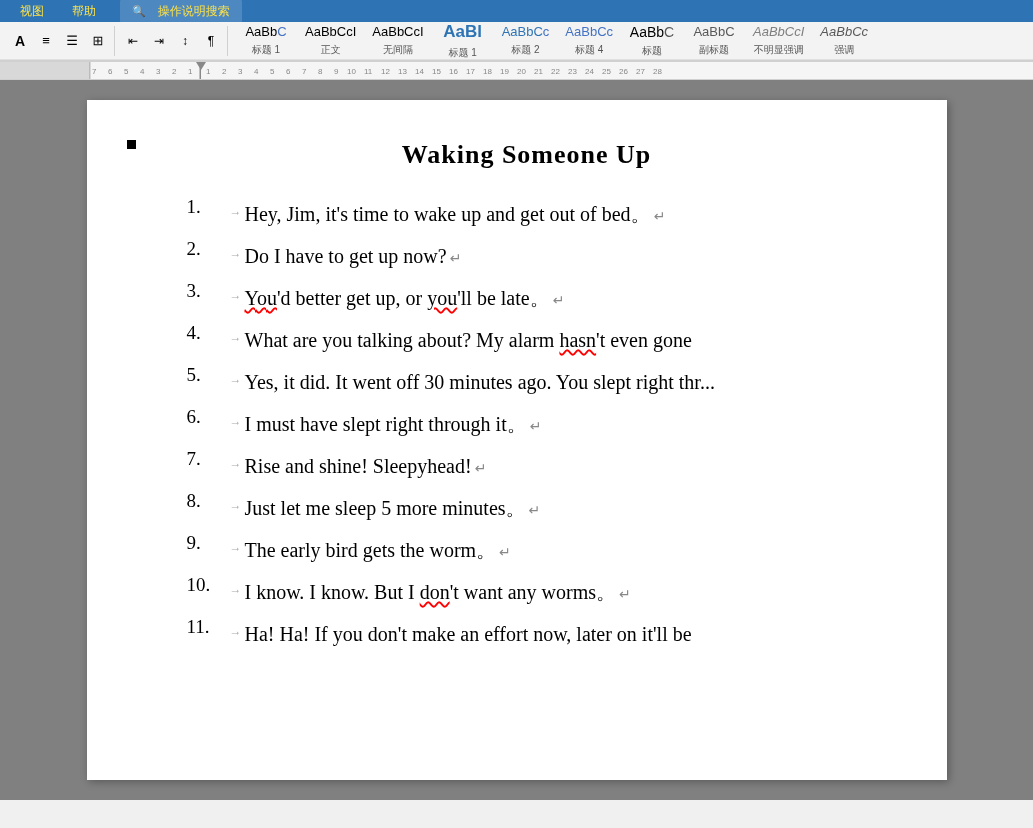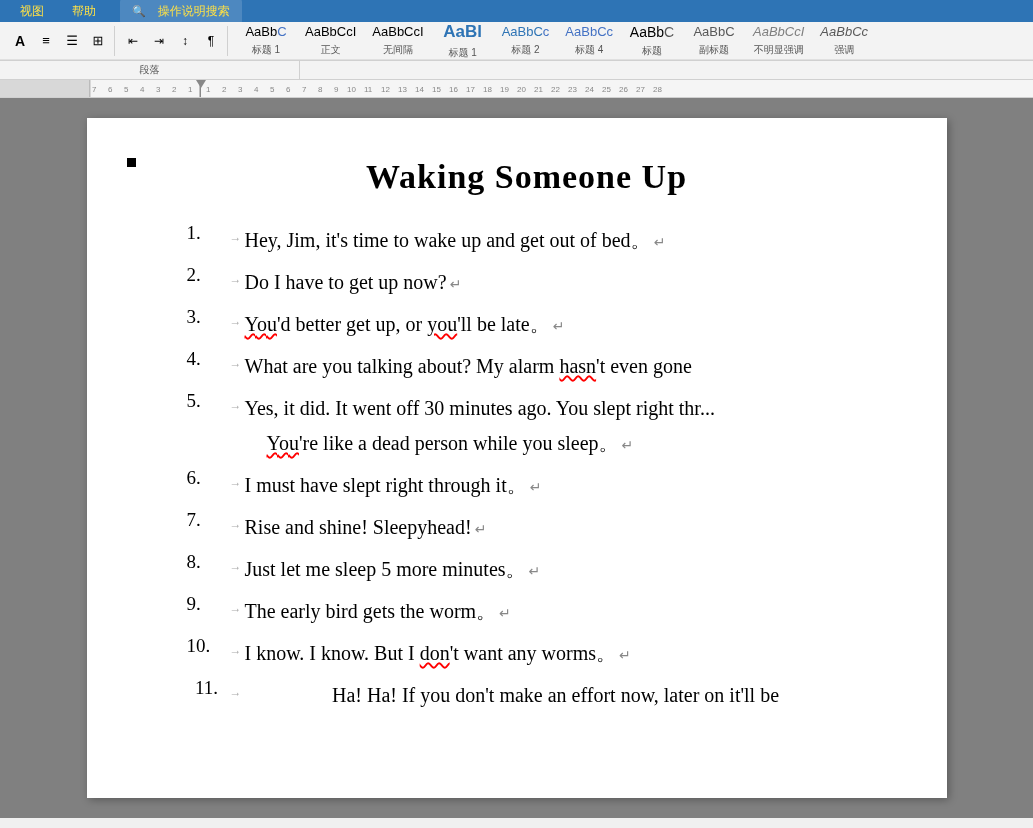--- a/index.html
+++ b/index.html
@@ -116,21 +116,21 @@
       background: white;
       width: 860px;
       min-height: 680px;
       padding: 40px 80px 40px 100px;
       box-shadow: 2px 2px 8px rgba(0,0,0,0.3);
       position: relative;
     }
 
     .doc-title {
       text-align: center;
-      font-size: 34px;
+      font-size: 26px;
       font-weight: bold;
       font-family: 'Times New Roman', 'SimSun', serif;
       margin-bottom: 20px;
       letter-spacing: 1px;
     }
 
     .list-num {
       min-width: 40px;
       font-size: 19px;
       font-family: 'Times New Roman', serif;
@@ -221,21 +221,20 @@
         <span class="style-label">不明显强调</span>
       </div>
       <div class="style-item">
         <span class="style-preview" style="color:#595959;font-style:italic;">AaBbCc</span>
         <span class="style-label">强调</span>
       </div>
     </div>
   </div>
 
   <div class="ribbon-sections">
-    <div class="ribbon-section" style="min-width:300px;">段落</div>
   </div>
 </div>
 
 <div class="ruler">
   <div style="width:90px;height:100%;background:#d8d8d8;border-right:1px solid #bbb;"></div>
   <div style="flex:1;height:100%;background:#f5f5f5;position:relative;display:flex;align-items:center;">
     <svg width="900" height="18" style="position:absolute;left:0;top:0;">
 
       <line x1="0" y1="0" x2="0" y2="18" stroke="#bbb" stroke-width="1"></line>
 
@@ -309,21 +308,20 @@
         <span class="list-num">4.</span>
         <span style="color:#aaa;font-size:12px;margin:0 3px;align-self:center;">→</span>
         <span class="list-text">What are you talking about? My alarm <span class="squiggly">hasn</span>'t even gone</span>
       </li>
       <li style="display:flex;flex-direction:column;font-size:20px;font-family:'Times New Roman',serif;line-height:1.75;">
         <div style="display:flex;">
           <span class="list-num">5.</span>
           <span style="color:#aaa;font-size:12px;margin:0 3px;align-self:center;">→</span>
           <span class="list-text">Yes, it did. It went off 30 minutes ago. You slept right thr...</span>
         </div>
-        <div style="padding-left:80px;"><span class="squiggly">You</span>'re like a dead person while you sleep。<span class="para-mark">↵</span></div>
       </li>
       <li style="display:flex;font-size:20px;font-family:'Times New Roman',serif;line-height:1.75;">
         <span class="list-num">6.</span>
         <span style="color:#aaa;font-size:12px;margin:0 3px;align-self:center;">→</span>
         <span class="list-text">I must have slept right through it。<span class="para-mark">↵</span></span>
       </li>
       <li style="display:flex;font-size:20px;font-family:'Times New Roman',serif;line-height:1.75;">
         <span class="list-num">7.</span>
         <span style="color:#aaa;font-size:12px;margin:0 3px;align-self:center;">→</span>
         <span class="list-text">Rise and shine! Sleepyhead!<span class="para-mark">↵</span></span>
@@ -336,20 +334,20 @@
       <li style="display:flex;font-size:20px;font-family:'Times New Roman',serif;line-height:1.75;">
         <span class="list-num">9.</span>
         <span style="color:#aaa;font-size:12px;margin:0 3px;align-self:center;">→</span>
         <span class="list-text">The early bird gets the worm。<span class="para-mark">↵</span></span>
       </li>
       <li style="display:flex;font-size:20px;font-family:'Times New Roman',serif;line-height:1.75;">
         <span class="list-num">10.</span>
         <span style="color:#aaa;font-size:12px;margin:0 3px;align-self:center;">→</span>
         <span class="list-text">I know. I know. But I <span class="squiggly">don</span>'t want any worms。<span class="para-mark">↵</span></span>
       </li>
-      <li style="display:flex;font-size:20px;font-family:'Times New Roman',serif;line-height:1.75;text-align:center;">
+      <li style="display:flex;font-size:20px;font-family:'Times New Roman',serif;line-height:1.75;">
         <span class="list-num">11.</span>
         <span style="color:#aaa;font-size:12px;margin:0 3px;align-self:center;">→</span>
         <span class="list-text">Ha! Ha! If you don't make an effort now, later on it'll be</span>
       </li>
     </ol>
   </div>
 </div>
 
 </body></html>

